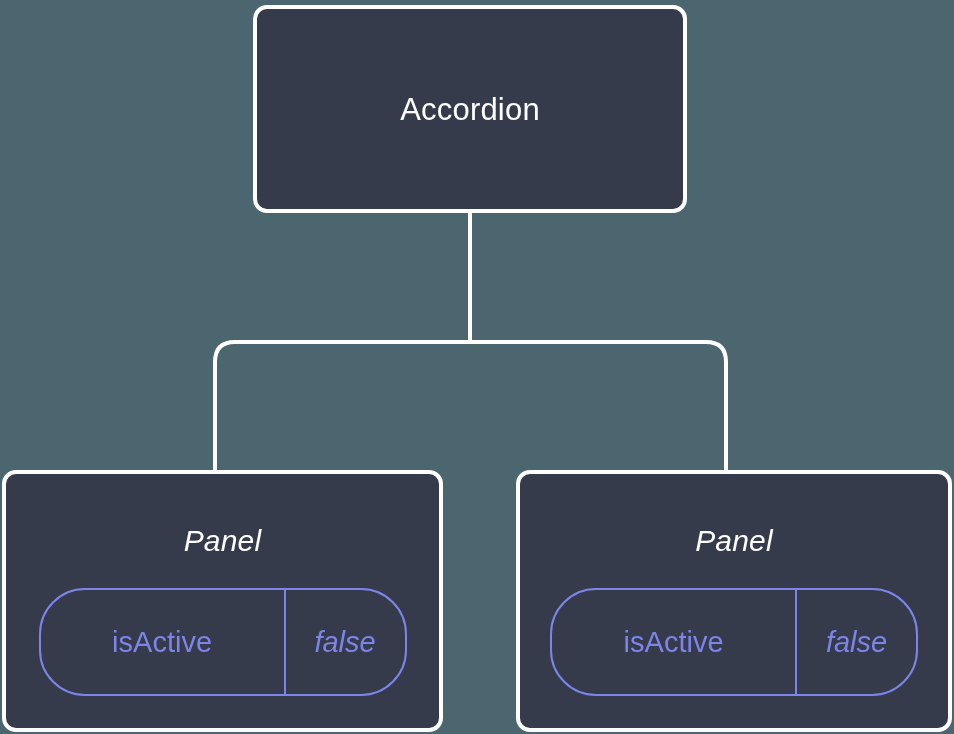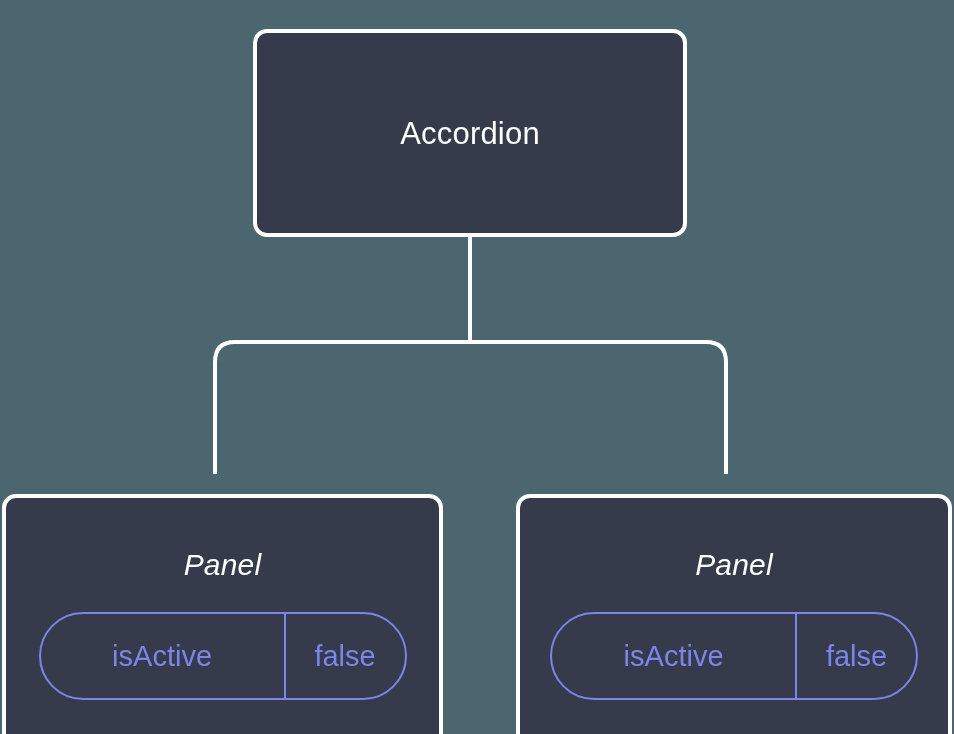--- a/index.html
+++ b/index.html
@@ -36,21 +36,20 @@
   
   .node {
     position: absolute;
     box-sizing: border-box;
     background: #353b4a;
     border: 4px solid #ffffff;
     border-radius: 14px;
     display: flex;
     flex-direction: column;
     align-items: center;
-    margin-top: 24px;
   }
 
   
   .node.root {
     justify-content: center;
   }
 
   .node-title {
     color: #ffffff;
     font-size: 31px;
@@ -71,21 +70,21 @@
     font-size: 30px;
     margin-bottom: 32px;
     font-style: italic;
   }
 
   
   .prop-pill {
     box-sizing: border-box;
     display: flex;
     align-items: stretch;
-    height: 88px;
+    height: 108px;
     border: 2px solid #7d84ea;
     border-radius: 46px;
     background: transparent;
     overflow: hidden;
   }
 
   .prop-key,
   .prop-val {
     display: flex;
     align-items: center;
@@ -98,20 +97,21 @@
 
   .prop-key {
     flex: 0 0 58%;
     border-right: 2px solid #7d84ea;
     padding: 0 16px;
   }
 
   .prop-val {
     flex: 1 1 auto;
     padding: 7px 22px;
+    font-style: italic;
   }
 </style>
 </head>
 <body>
 
 <div id="canvas">
 
   <svg id="edges" viewBox="0 0 954 734" width="954" height="734" fill="none" xmlns="http://www.w3.org/2000/svg">
 
     <path d="M 470 211 L 470 342" stroke="#ffffff" stroke-width="4" stroke-linecap="butt"></path>

